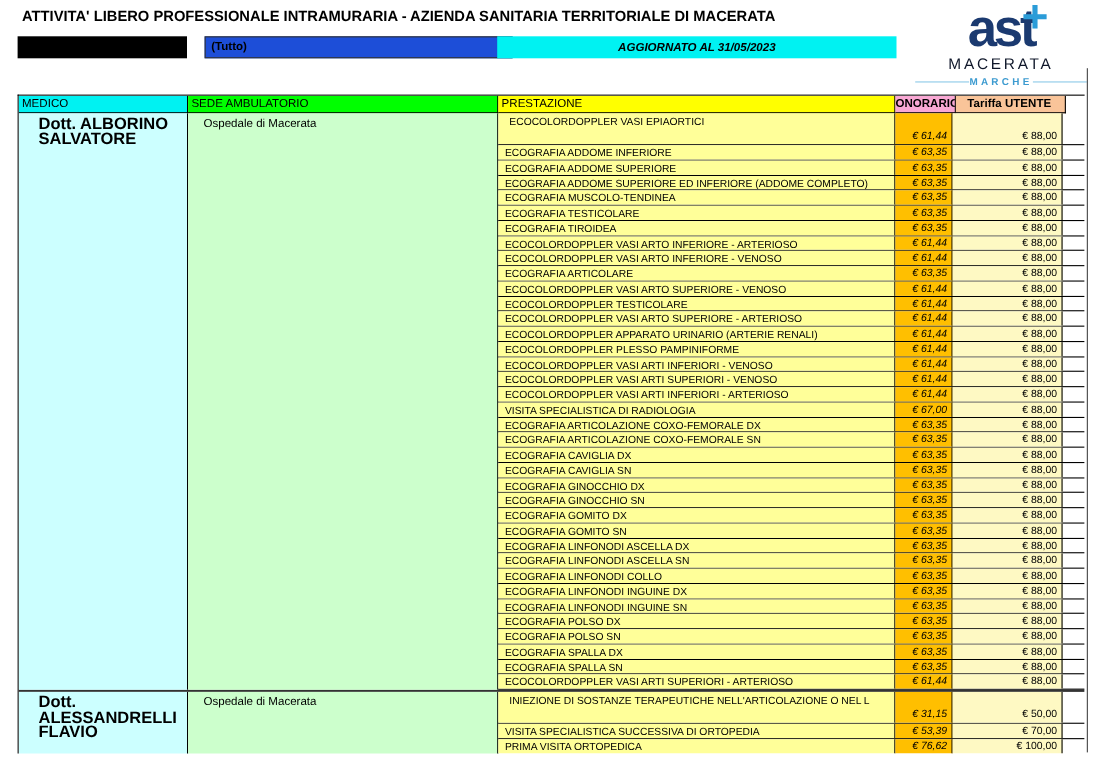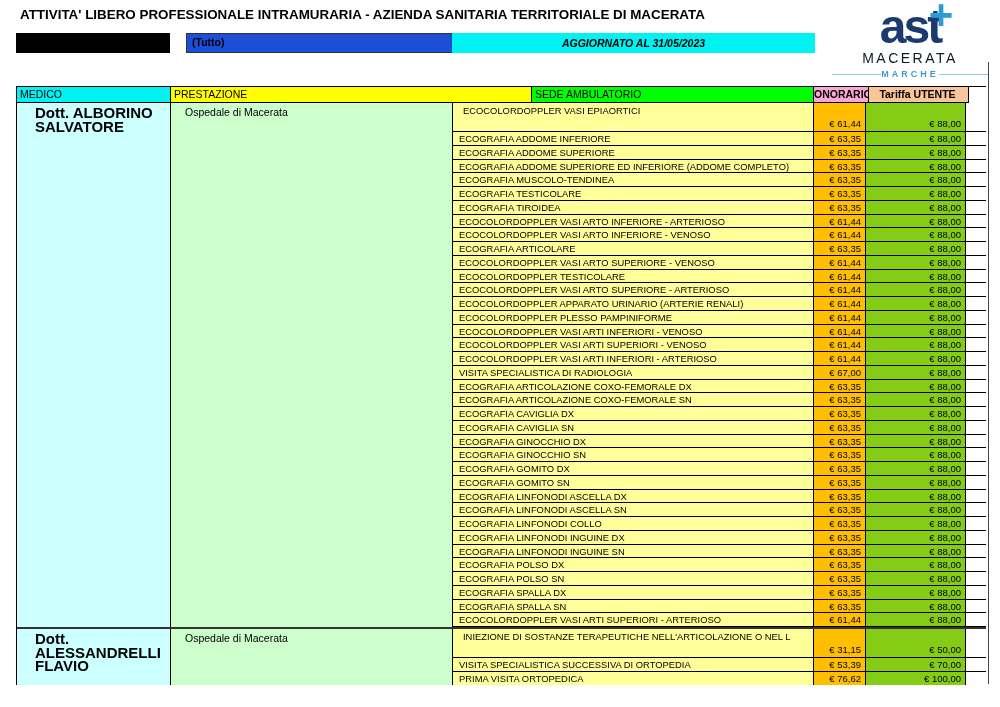--- a/index.html
+++ b/index.html
@@ -57,22 +57,22 @@
   }
   .gs{
     width:282px;box-sizing:border-box;border-right:1px solid #000;background:#CCFFCC;
     font-size:10.5px;line-height:13px;padding:3px 2px 0 14px;overflow:hidden;white-space:nowrap;
   }
   .rows{width:533px;display:flex;flex-direction:column;}
   .row{display:flex;height:13.75px;box-sizing:border-box;border-bottom:1px solid #000;}
   .row.tall{height:29px;}
   .cell{box-sizing:border-box;overflow:hidden;white-space:nowrap;}
   .cp{width:361px;background:#FFFF99;font-size:9.4px;line-height:11px;padding:1px 2px 0 6px;border-right:1px solid #000;}
-  .co{width:52px;background:#FFBF00;font-size:9.5px;line-height:11px;text-align:right;padding:1px 4px 0 0;border-right:1px solid #000;}
-  .ct{width:100px;background:#84cc16;font-size:9.5px;line-height:11px;text-align:right;padding:1px 4px 0 0;border-right:1px solid #000;}
+  .co{width:52px;background:#FFBF00;font-size:9.5px;line-height:11px;text-align:right;padding:1px 4px 0 0;border-right:1px solid #000;font-style:italic;}
+  .ct{width:100px;background:#fef9c3;font-size:9.5px;line-height:11px;text-align:right;padding:1px 4px 0 0;border-right:1px solid #000;}
   .row.tall .cp{padding-left:10px;padding-top:2px;}
   .row.tall .co,.row.tall .ct{display:flex;align-items:flex-end;justify-content:flex-end;padding-bottom:2px;}
 </style>
 </head>
 <body>
 
 <div class="title">ATTIVITA' LIBERO PROFESSIONALE INTRAMURARIA - AZIENDA SANITARIA TERRITORIALE DI MACERATA</div>
 
 <div class="filter-black"></div>
 <div class="filter-tutto">(Tutto)</div>
@@ -86,22 +86,22 @@
     <span>MARCHE</span>
     <span class="line"></span>
   </div>
 </div>
 
 <div class="vline"></div>
 
 <div class="table">
   <div class="hrow">
     <div class="hcell hmedico">MEDICO</div>
+    <div class="hcell hsede">SEDE AMBULATORIO</div>
     <div class="hcell hprest">PRESTAZIONE</div>
-    <div class="hcell hsede">SEDE AMBULATORIO</div>
     <div class="hcell hono">ONORARIO</div>
     <div class="hcell htar">Tariffa UTENTE</div>
   </div>
   <div id="groups">
       <div class="group">
         <div class="gm">
           <div>Dott. ALBORINO</div>
           <div>SALVATORE</div>
         </div>
         <div class="gs">Ospedale di Macerata</div>

